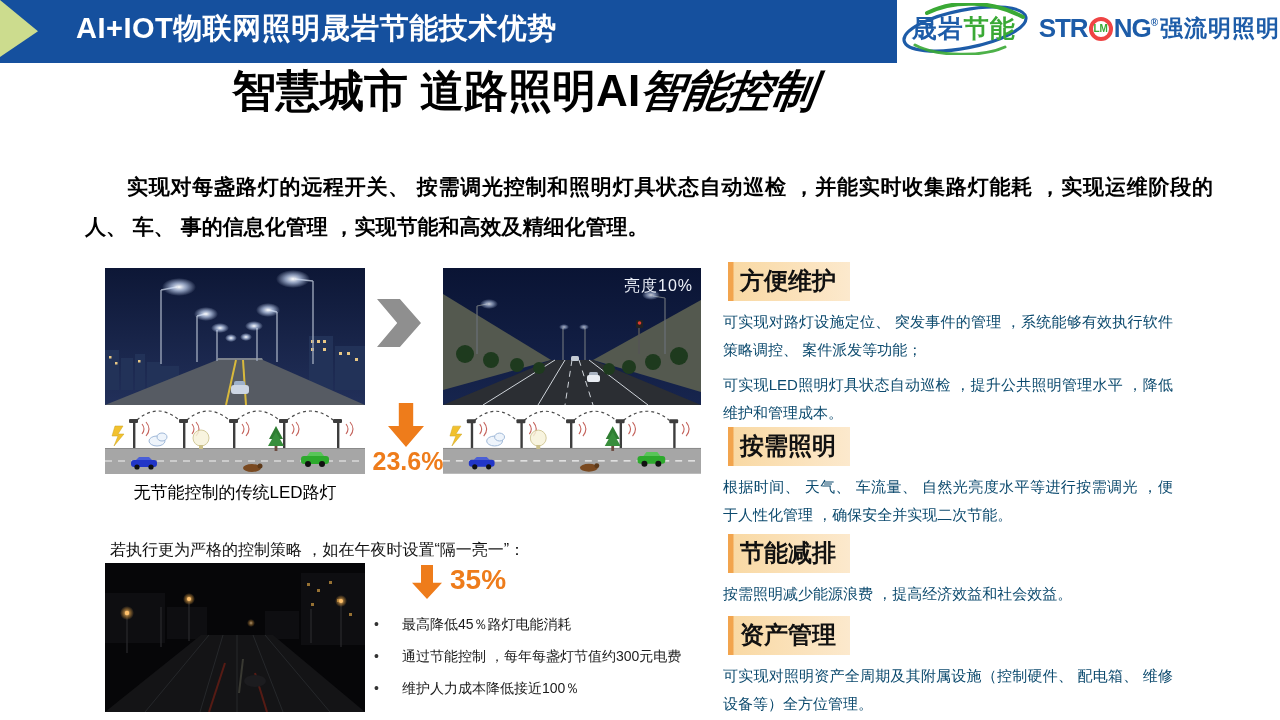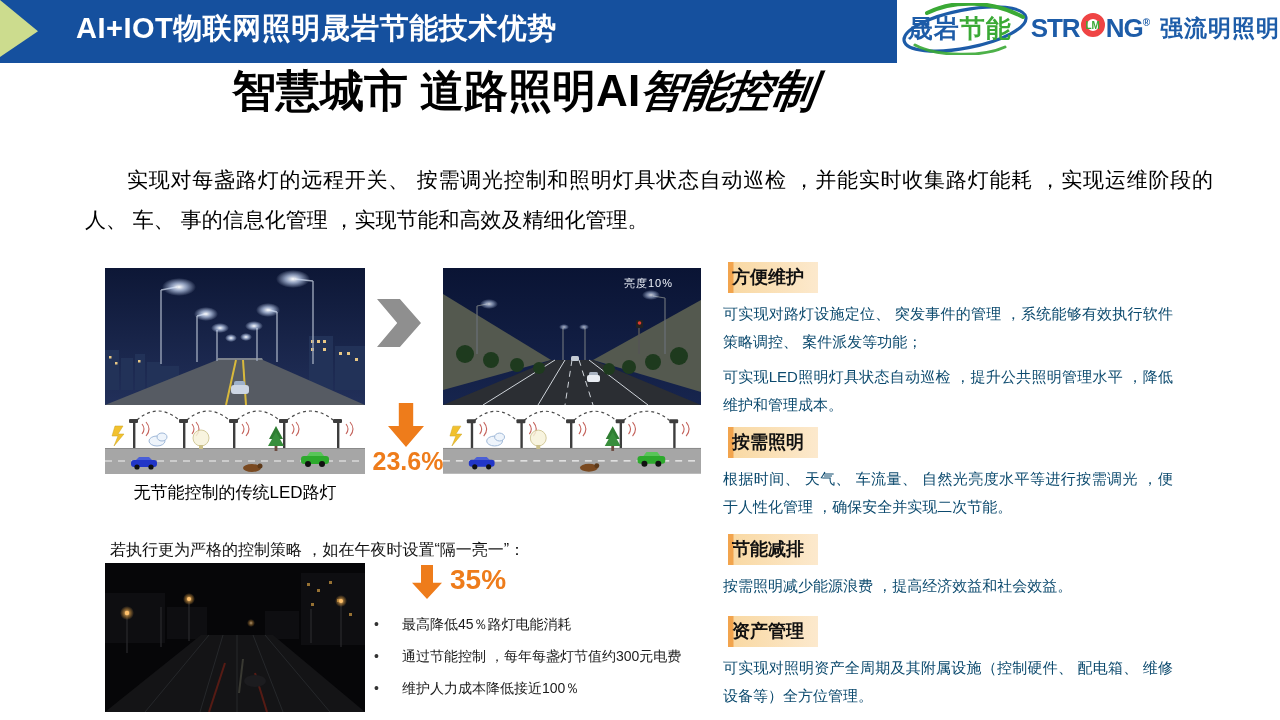--- a/index.html
+++ b/index.html
@@ -12,41 +12,41 @@
   .tri{position:absolute;left:0;top:0;width:38px;height:57px;background:#ccdc8e;
        clip-path:polygon(0 0,100% 55%,0 100%)}
   .topbar-title{position:absolute;left:76px;top:0;height:57px;line-height:57px;
        font-size:29px;font-weight:bold;color:#fff;letter-spacing:.5px;white-space:nowrap}
   .logos{position:absolute;left:897px;top:0;width:383px;height:57px;background:#fff;
        display:flex;align-items:center;justify-content:center;gap:8px}
   .logo1{position:relative;width:136px;height:52px;display:flex;align-items:center;justify-content:center}
   .logo1 svg{position:absolute;left:0;top:0;width:136px;height:52px}
   .logo1-text{position:relative;font-size:25px;font-weight:bold;white-space:nowrap;letter-spacing:1px}
   .l1a{color:#1d5ca8}.l1b{color:#3aa935}
-  .logo2{display:flex;align-items:flex-start;white-space:nowrap}
+  .logo2{display:flex;align-items:center;white-space:nowrap}
   .logo2 .str{font-size:26px;font-weight:bold;color:#1d5ca8;letter-spacing:-1px}
-  .lm-circle{width:24px;height:24px;border:6px solid #ef4444;border-radius:50%;
+  .lm-circle{width:24px;height:24px;border:4px solid #ef4444;border-radius:50%;
        display:inline-flex;align-items:center;justify-content:center;margin:0 1px}
   .lm-circle span{font-size:10px;font-weight:bold;color:#3aa935}
   .logo2 sup{font-size:10px;color:#1d5ca8;font-weight:bold;align-self:flex-start;margin-top:4px}
-  .logo2 .cn{font-size:23px;color:#1d5ca8;font-weight:600;letter-spacing:1px;margin-left:10px}
+  .logo2 .cn{font-size:23px;color:#1d5ca8;font-weight:600;letter-spacing:1px;margin-left:2px}
 
   
   .main-title{position:absolute;left:0;top:62px;width:1048px;text-align:center;
        font-size:44px;color:#000;white-space:nowrap}
   .main-title .norm{font-weight:700}
   .main-title .emph{display:inline-block;font-weight:900;font-style:italic;transform:skewX(-8deg)}
 
   
-  .intro{position:absolute;left:85px;top:160px;width:1128px;font-size:21px;font-weight:normal;
+  .intro{position:absolute;left:85px;top:167px;width:1128px;font-size:21px;font-weight:bold;
        color:#000;line-height:40px;text-indent:2em;text-align:justify}
 
   
   .img{position:absolute;display:block}
-  .brightness-label{position:absolute;left:624px;top:276px;font-size:11px;color:#eef2fa;letter-spacing:1px}
+  .brightness-label{position:absolute;left:624px;top:276px;font-size:16px;color:#eef2fa;letter-spacing:1px}
   .chevron{position:absolute;left:377px;top:299px;width:44px;height:48px;background:#8f8f8f;
        clip-path:polygon(0 0,52% 0,100% 50%,52% 100%,0 100%,46% 50%)}
   .down-arrow{position:absolute;background:#ee7c1b;
        clip-path:polygon(30% 0,70% 0,70% 52%,100% 52%,50% 100%,0 52%,30% 52%)}
   .arrow1{left:388px;top:403px;width:36px;height:44px}
   .arrow2{left:412px;top:565px;width:30px;height:34px}
   .pct{position:absolute;color:#ee7c1b;font-weight:bold;white-space:nowrap}
   .pct1{left:370px;top:447px;width:76px;text-align:center;font-size:25px}
   .pct2{left:450px;top:564px;font-size:28px}
   .caption{position:absolute;top:481px;font-size:17px;color:#000000;text-align:center;white-space:nowrap}
@@ -55,21 +55,21 @@
   .note{position:absolute;left:110px;top:540px;font-size:16px;color:#111;white-space:nowrap}
 
   
   .bullets{position:absolute;left:372px;top:608px;width:330px;list-style:none}
   .bullets li{position:relative;padding-left:30px;font-size:14px;color:#1a1a1a;height:32px;line-height:32px;white-space:nowrap}
   .bullets li::before{content:"•";position:absolute;left:2px;color:#333}
 
   
   .benefit{position:absolute;left:723px;width:450px}
   .b1{top:262px}.b2{top:427px}.b3{top:534px}.b4{top:616px}
-  .benefit-title{display:inline-block;margin-left:5px;padding:3px 14px 4px 4px;font-size:18px;font-weight:bold;color:#111;
+  .benefit-title{display:inline-block;margin-left:5px;padding:3px 14px 4px 12px;font-size:24px;font-weight:bold;color:#111;
        background:linear-gradient(90deg,#f2a44d 0,#f2a44d 5px,#f9d9a4 6px,#fce9cd 100%);white-space:nowrap}
   .benefit p{font-size:15px;color:#0c4a6e;line-height:28px;margin-top:7px;text-align:justify}
 </style>
 </head>
 <body>
 
 <div class="slide">
 
   <svg width="0" height="0" style="position:absolute" xmlns:xlink="http://www.w3.org/1999/xlink" aria-hidden="true">
     <defs>

